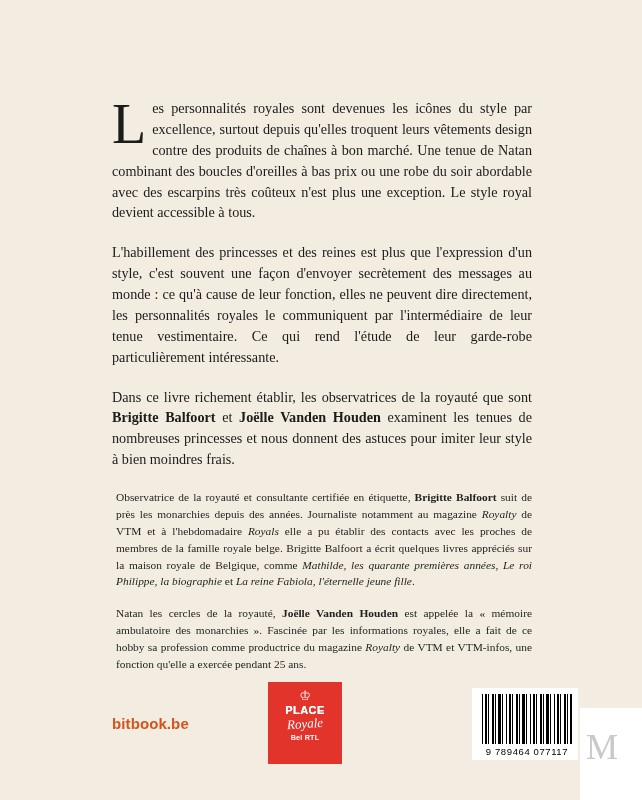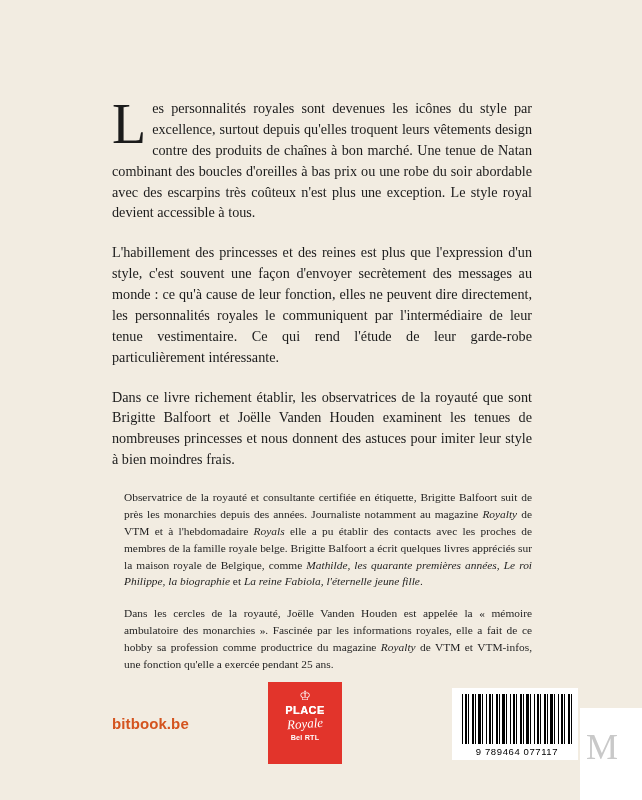--- a/index.html
+++ b/index.html
@@ -50,26 +50,26 @@
     padding: 2px 6px 0 0;
     margin-top: 2px;
     color: #1b1b1b;
   }
 
   
   .p-bio {
     font-size: 11.4px;
     line-height: 1.48;
     text-align: justify;
-    margin: 0 0 15px 12px;
+    margin: 0 0 15px 4px;
     color: #1f1f1f;
     hyphens: auto;
   }
 
-  b, strong { font-weight: normal; }
+  b, strong { font-weight: bold; }
   i, em { font-style: italic; }
 
   
   .footer {
     position: absolute;
     left: 0;
     right: 0;
     bottom: 0;
     height: 130px;
   }
@@ -126,21 +126,21 @@
     font-weight: bold;
     margin-top: 3px;
     letter-spacing: 0.2px;
   }
 
   
   .barcode-box {
     position: absolute;
     right: 64px;
     bottom: 40px;
-    width: 126px;
+    width: 106px;
     background: #ffffff;
     padding: 6px 6px 3px 10px;
     box-sizing: border-box;
   }
   .barcode-bars {
     height: 50px;
     width: 100%;
     background-image:
       repeating-linear-gradient(90deg,
         #000 0px, #000 1px, #fff 1px, #fff 3px,
@@ -194,21 +194,21 @@
 
     <p class="p-main">
       <span>Dans ce livre richement établir, les observatrices de la royauté que sont </span><b>Brigitte Balfoort</b><span> et </span><b>Joëlle Vanden Houden</b><span> examinent les tenues de nombreuses princesses et nous donnent des astuces pour imiter leur style à bien moindres frais.</span>
     </p>
 
     <p class="p-bio">
       <span>Observatrice de la royauté et consultante certifiée en étiquette, </span><b>Brigitte Balfoort</b><span> suit de près les monarchies depuis des années. Journaliste notamment au magazine </span><i>Royalty</i><span> de VTM et à l'hebdomadaire </span><i>Royals</i><span> elle a pu établir des contacts avec les proches de membres de la famille royale belge. Brigitte Balfoort a écrit quelques livres appréciés sur la maison royale de Belgique, comme </span><i>Mathilde, les quarante premières années</i><span>, </span><i>Le roi Philippe, la biographie</i><span> et </span><i>La reine Fabiola, l'éternelle jeune fille</i><span>.</span>
     </p>
 
     <p class="p-bio">
-      <span>Dans les cercles de la royauté, </span><b>Joëlle Vanden Houden</b><span> est appelée la « mémoire ambulatoire des monarchies ». Fascinée par les informations royales, elle a fait de ce hobby sa profession comme productrice du magazine </span><i>Royalty</i><span> de VTM et VTM-infos, une fonction qu'elle a exercée pendant 25 ans.</span>
+      <span>Natan les cercles de la royauté, </span><b>Joëlle Vanden Houden</b><span> est appelée la « mémoire ambulatoire des monarchies ». Fascinée par les informations royales, elle a fait de ce hobby sa profession comme productrice du magazine </span><i>Royalty</i><span> de VTM et VTM-infos, une fonction qu'elle a exercée pendant 25 ans.</span>
     </p>
 
   </div>
 
   <div class="footer">
 
     <div class="imprint">bitbook.be</div>
 
     <div class="logo">
       <div class="crown">♔</div>

